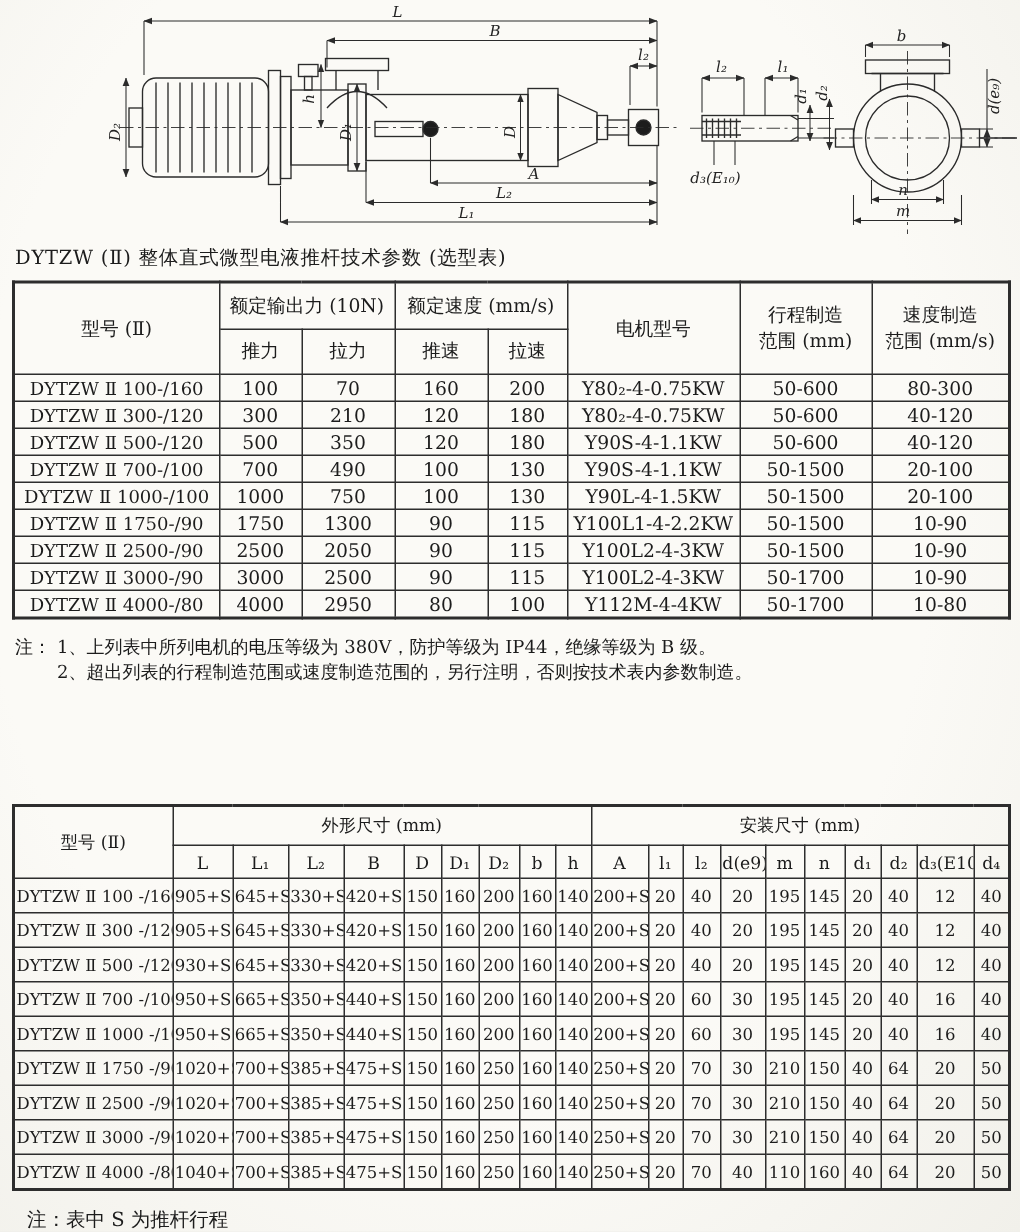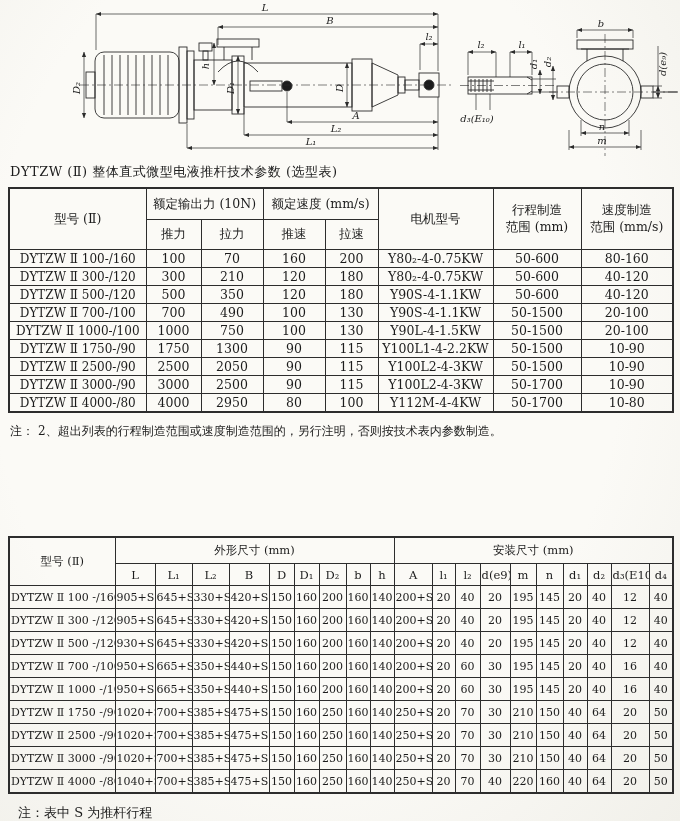--- a/index.html
+++ b/index.html
@@ -189,21 +189,21 @@
     </thead>
     <tbody>
         <tr>
           <td>DYTZW Ⅱ 100-/160</td>
           <td>100</td>
           <td>70</td>
           <td>160</td>
           <td>200</td>
           <td>Y80₂-4-0.75KW</td>
           <td>50-600</td>
-          <td>80-160</td>
+          <td>80-300</td>
         </tr>
         <tr>
           <td>DYTZW Ⅱ 300-/120</td>
           <td>300</td>
           <td>210</td>
           <td>120</td>
           <td>180</td>
           <td>Y80₂-4-0.75KW</td>
           <td>50-600</td>
           <td>40-120</td>
@@ -277,20 +277,21 @@
           <td>Y112M-4-4KW</td>
           <td>50-1700</td>
           <td>10-80</td>
         </tr>
       </tbody>
   </table>
 
   <div class="notes">
     <span class="lbl">注：</span>
     <div class="body">
+      <div>1、上列表中所列电机的电压等级为 380V，防护等级为 IP44，绝缘等级为 B 级。</div>
       <div>2、超出列表的行程制造范围或速度制造范围的，另行注明，否则按技术表内参数制造。</div>
     </div>
   </div>
 
 
   <table class="t2">
     <colgroup>
       <col style="width:106px">
         <col style="width:40px">
         <col style="width:37px">
@@ -525,21 +526,21 @@
           <td>475+S</td>
           <td>150</td>
           <td>160</td>
           <td>250</td>
           <td>160</td>
           <td>140</td>
           <td>250+S</td>
           <td>20</td>
           <td>70</td>
           <td>40</td>
-          <td>220</td>
+          <td>110</td>
           <td>160</td>
           <td>40</td>
           <td>64</td>
           <td>20</td>
           <td>50</td>
         </tr>
       </tbody>
   </table>
 
   <div class="note2">注：表中 S 为推杆行程</div>

